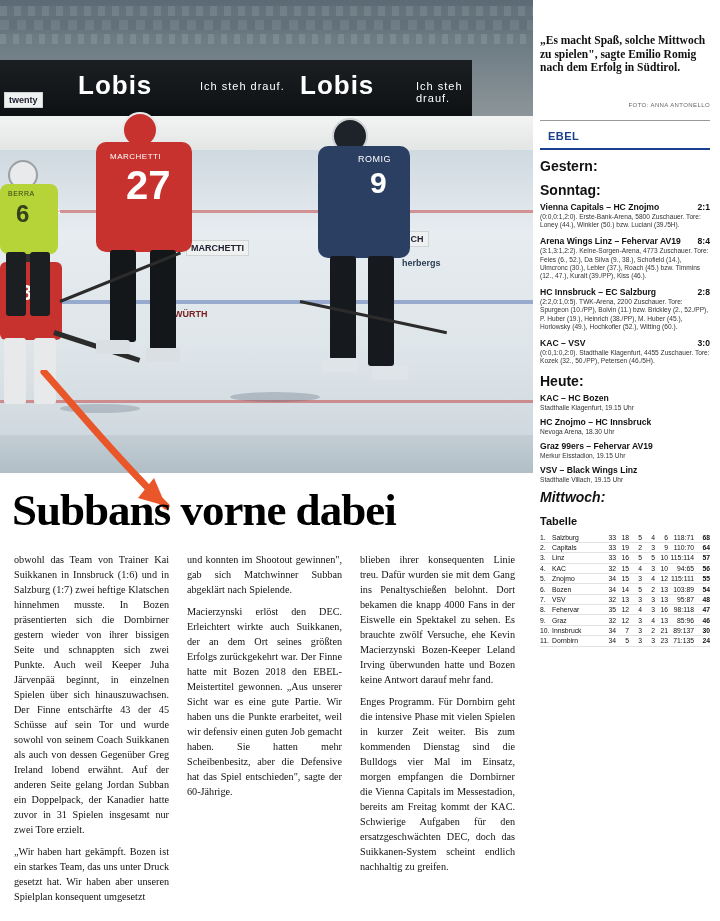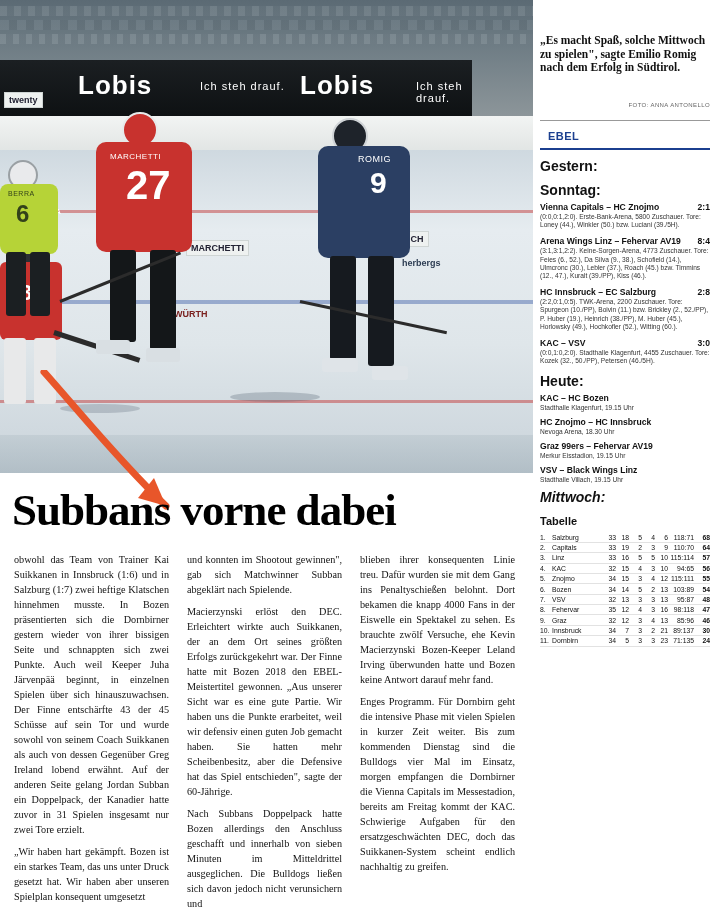--- a/index.html
+++ b/index.html
@@ -257,21 +257,20 @@
   <div class="headline">Subbans vorne dabei</div>
 
   <div class="cols">
     <div class="col c1">
       <p>obwohl das Team von Trainer Kai Suikkanen in Innsbruck (1:6) und in Salzburg (1:7) zwei heftige Klatschen hinnehmen musste. In Bozen präsentierten sich die Dornbirner gestern wieder von ihrer bissigen Seite und schnappten sich zwei Punkte. Auch weil Keeper Juha Järvenpää beginnt, in einzelnen Spielen über sich hinauszuwachsen. Der Finne entschärfte 43 der 45 Schüsse auf sein Tor und wurde sowohl von seinem Coach Suikkanen als auch von dessen Gegenüber Greg Ireland lobend erwähnt. Auf der anderen Seite gelang Jordan Subban ein Doppelpack, der Kanadier hatte zuvor in 31 Spielen insgesamt nur zwei Tore erzielt.</p>
       <p>„Wir haben hart gekämpft. Bozen ist ein starkes Team, das uns unter Druck gesetzt hat. Wir haben aber unseren Spielplan konsequent umgesetzt</p>
     </div>
     <div class="col c2">
       <p>und konnten im Shootout gewinnen", gab sich Matchwinner Subban abgeklärt nach Spielende.</p>
       <p>Macierzynski erlöst den DEC. Erleichtert wirkte auch Suikkanen, der an dem Ort seines größten Erfolgs zurückgekehrt war. Der Finne hatte mit Bozen 2018 den EBEL-Meistertitel gewonnen. „Aus unserer Sicht war es eine gute Partie. Wir haben uns die Punkte erarbeitet, weil wir defensiv einen guten Job gemacht haben. Sie hatten mehr Scheibenbesitz, aber die Defensive hat das Spiel entschieden", sagte der 60-Jährige.</p>
-      <p>Nach Subbans Doppelpack hatte Bozen allerdings den Anschluss geschafft und innerhalb von sieben Minuten im Mitteldrittel ausgeglichen. Die Bulldogs ließen sich davon jedoch nicht verunsichern und</p>
     </div>
     <div class="col c3">
       <p>blieben ihrer konsequenten Linie treu. Dafür wurden sie mit dem Gang ins Penaltyschießen belohnt. Dort bekamen die knapp 4000 Fans in der Eiswelle ein Spektakel zu sehen. Es brauchte zwölf Versuche, ehe Kevin Macierzynski Bozen-Keeper Leland Irving überwunden hatte und Bozen keine Antwort darauf mehr fand.</p>
       <p>Enges Programm. Für Dornbirn geht die intensive Phase mit vielen Spielen in kurzer Zeit weiter. Bis zum kommenden Dienstag sind die Bulldogs vier Mal im Einsatz, morgen empfangen die Dornbirner die Vienna Capitals im Messestadion, bereits am Freitag kommt der KAC. Schwierige Aufgaben für den ersatzgeschwächten DEC, doch das Suikkanen-System scheint endlich nachhaltig zu greifen.</p>
     </div>
   </div>
 
   <div class="rail">
 
     <div class="quote">„Es macht Spaß, solche Mittwoch zu spielen", sagte Emilio Romig nach dem Erfolg in Südtirol.</div>

